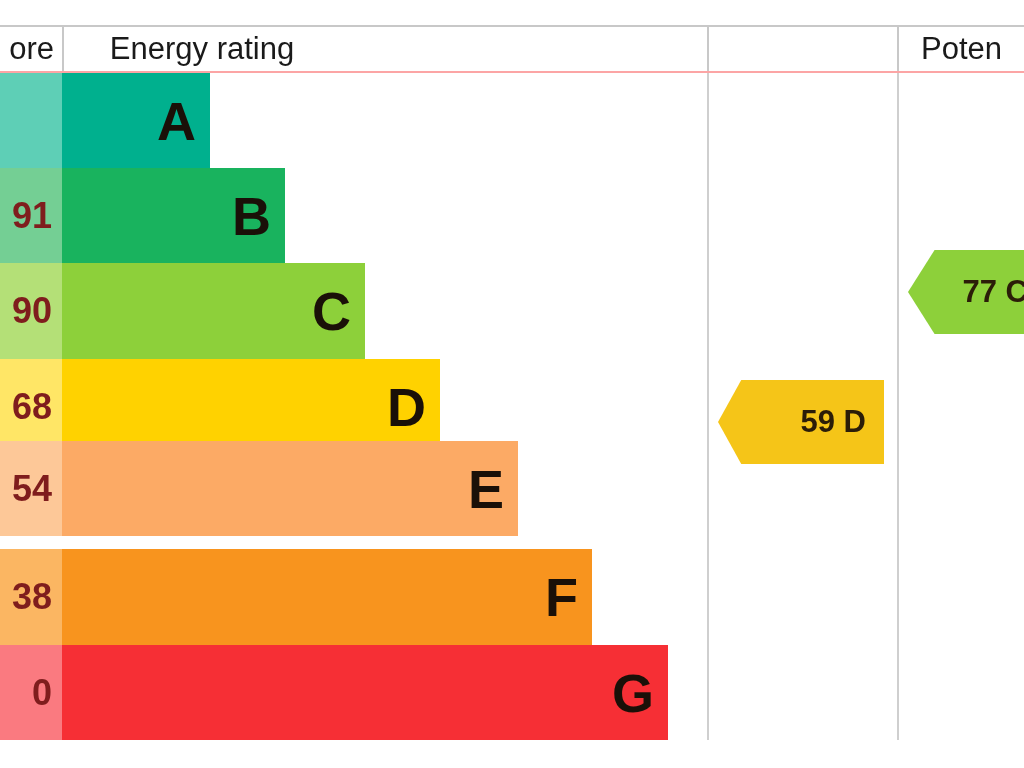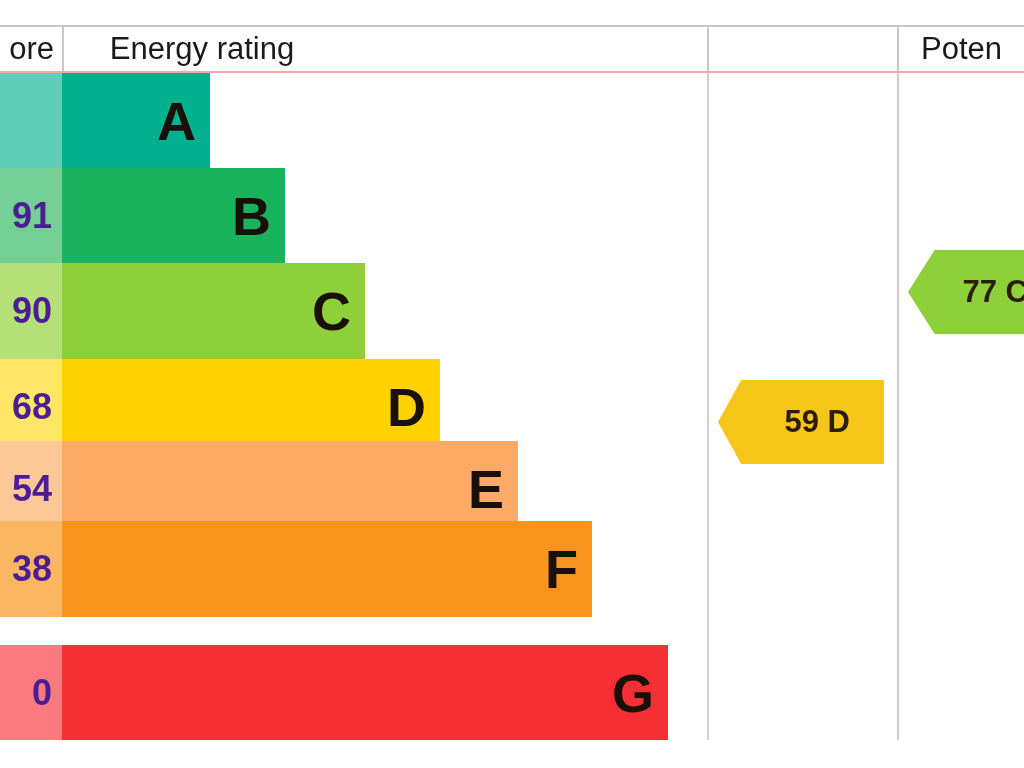--- a/index.html
+++ b/index.html
@@ -59,21 +59,21 @@
   }
   
   .score-cell {
     position: absolute;
     left: -32px; top: 0;
     width: 94px; height: 100%;
     display: flex; align-items: center; justify-content: flex-end;
     padding-right: 10px;
   }
   .score-txt {
-    font-size: 36px; font-weight: bold; color: #4c1d95;
+    font-size: 36px; font-weight: bold; color: #7f1d1d;
     white-space: nowrap;
   }
   
   .bar {
     position: absolute;
     left: 62px; top: 0; height: 100%;
     display: flex; align-items: center; justify-content: flex-end;
     padding-right: 14px;
   }
   .bar-letter {
@@ -85,21 +85,21 @@
   .col-div {
     position: absolute;
     top: 0; width: 2px; height: 667px;
     background: #cfcfcf;
   }
 
   
   .arrow {
     position: absolute;
     display: flex; align-items: center; justify-content: flex-end;
-    padding-right: 34px;
+    padding-right: 18px;
     clip-path: polygon(14% 0%, 100% 0%, 100% 100%, 14% 100%, 0% 50%);
     -webkit-clip-path: polygon(14% 0%, 100% 0%, 100% 100%, 14% 100%, 0% 50%);
   }
   .arrow-txt {
     font-size: 31px; font-weight: bold; color: #2b1d08;
     white-space: nowrap;
   }
   #arrow-current {
     left: 718px; top: 380px;
     width: 166px; height: 84px;
@@ -161,21 +161,21 @@
         </div>
       </div>
       <div class="band" style="top: 368px; height: 95px;">
         <div class="score-cell" style="background: rgb(253, 200, 152);">
           <span class="score-txt">54</span>
         </div>
         <div class="bar" style="width: 456px; background: rgb(252, 170, 101);">
           <span class="bar-letter">E</span>
         </div>
       </div>
-      <div class="band" style="top: 448px; height: 96px; padding-left: 32px;">
+      <div class="band" style="top: 476px; height: 96px; padding-left: 32px;">
         <div class="score-cell" style="background: rgb(251, 182, 98);">
           <span class="score-txt">38</span>
         </div>
         <div class="bar" style="width: 530px; background: rgb(248, 148, 30);">
           <span class="bar-letter">F</span>
         </div>
       </div>
       <div class="band" style="top: 572px; height: 95px;">
         <div class="score-cell" style="background: rgb(250, 122, 128);">
           <span class="score-txt">0</span>

